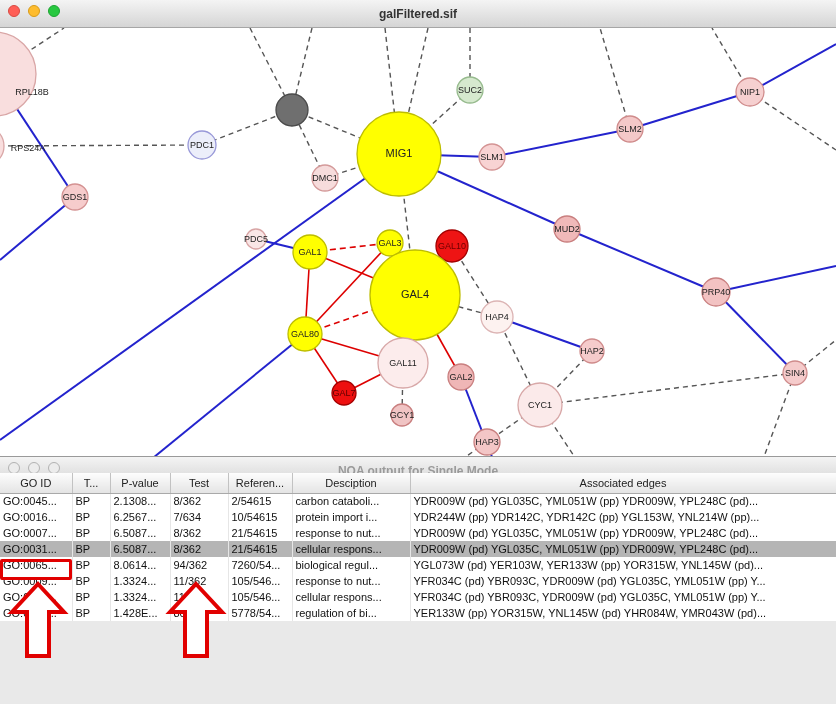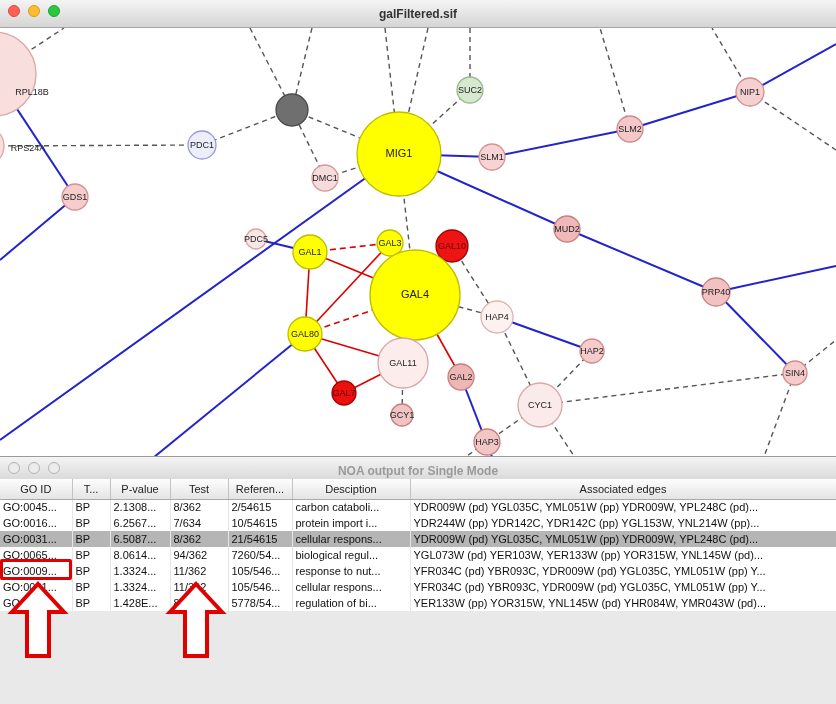--- a/index.html
+++ b/index.html
@@ -12,21 +12,21 @@
   .titlebar .title{font-size:12px;font-weight:bold;color:#333}
   #bottom-window .titlebar .title{color:#9a9a9a}
   .traffic{position:absolute;left:8px;top:5px;display:flex;gap:8px}
   .tl{width:12px;height:12px;border-radius:50%;display:inline-block}
   .tl.red{background:#ff5f57;border:1px solid #d84a42}
   .tl.yellow{background:#febc2e;border:1px solid #d89b18}
   .tl.green{background:#28c840;border:1px solid #1da432}
   .tl.gray{background:#ececec;border:1px solid #b2b2b2}
   #network{display:block;width:836px;height:434px;background:#fff}
   svg text{font-family:"Liberation Sans",sans-serif}
-  #table-area{position:absolute;top:22px;left:0;width:836px;background:#eab308}
+  #table-area{position:absolute;top:16px;left:0;width:836px;background:#eab308}
   table{border-collapse:collapse;table-layout:fixed;width:836px;font-size:11px}
   th{height:20px;background:linear-gradient(#fdfdfd,#e4e4e4);border-right:1px solid #c2c2c2;border-bottom:1px solid #a9a9a9;font-weight:normal;color:#222;text-align:center;overflow:hidden;white-space:nowrap}
   td{height:16px;padding:0 3px;white-space:nowrap;overflow:hidden;border-right:1px solid #e6e6e6;color:#111;background:#fff}
   tr.selected td{background:#b5b5b5}
   #annot-rect{position:absolute;left:0px;top:559px;width:72px;height:21px;border:3px solid #e10000;border-radius:2px;z-index:30;pointer-events:none}
   #annot-overlay{position:absolute;left:0;top:0;width:836px;height:704px;z-index:25;pointer-events:none}
 </style>
 </head>
 <body>
 
@@ -196,20 +196,29 @@
           </tr>
           <tr>
             <td>GO:0016...</td>
             <td>BP</td>
             <td>6.2567...</td>
             <td>7/634</td>
             <td>10/54615</td>
             <td>protein import i...</td>
             <td>YDR244W (pp) YDR142C, YDR142C (pp) YGL153W, YNL214W (pp)...</td>
           </tr>
+          <tr>
+            <td>GO:0007...</td>
+            <td>BP</td>
+            <td>6.5087...</td>
+            <td>8/362</td>
+            <td>21/54615</td>
+            <td>response to nut...</td>
+            <td>YDR009W (pd) YGL035C, YML051W (pp) YDR009W, YPL248C (pd)...</td>
+          </tr>
           <tr class="selected">
             <td>GO:0031...</td>
             <td>BP</td>
             <td>6.5087...</td>
             <td>8/362</td>
             <td>21/54615</td>
             <td>cellular respons...</td>
             <td>YDR009W (pd) YGL035C, YML051W (pp) YDR009W, YPL248C (pd)...</td>
           </tr>
           <tr>

